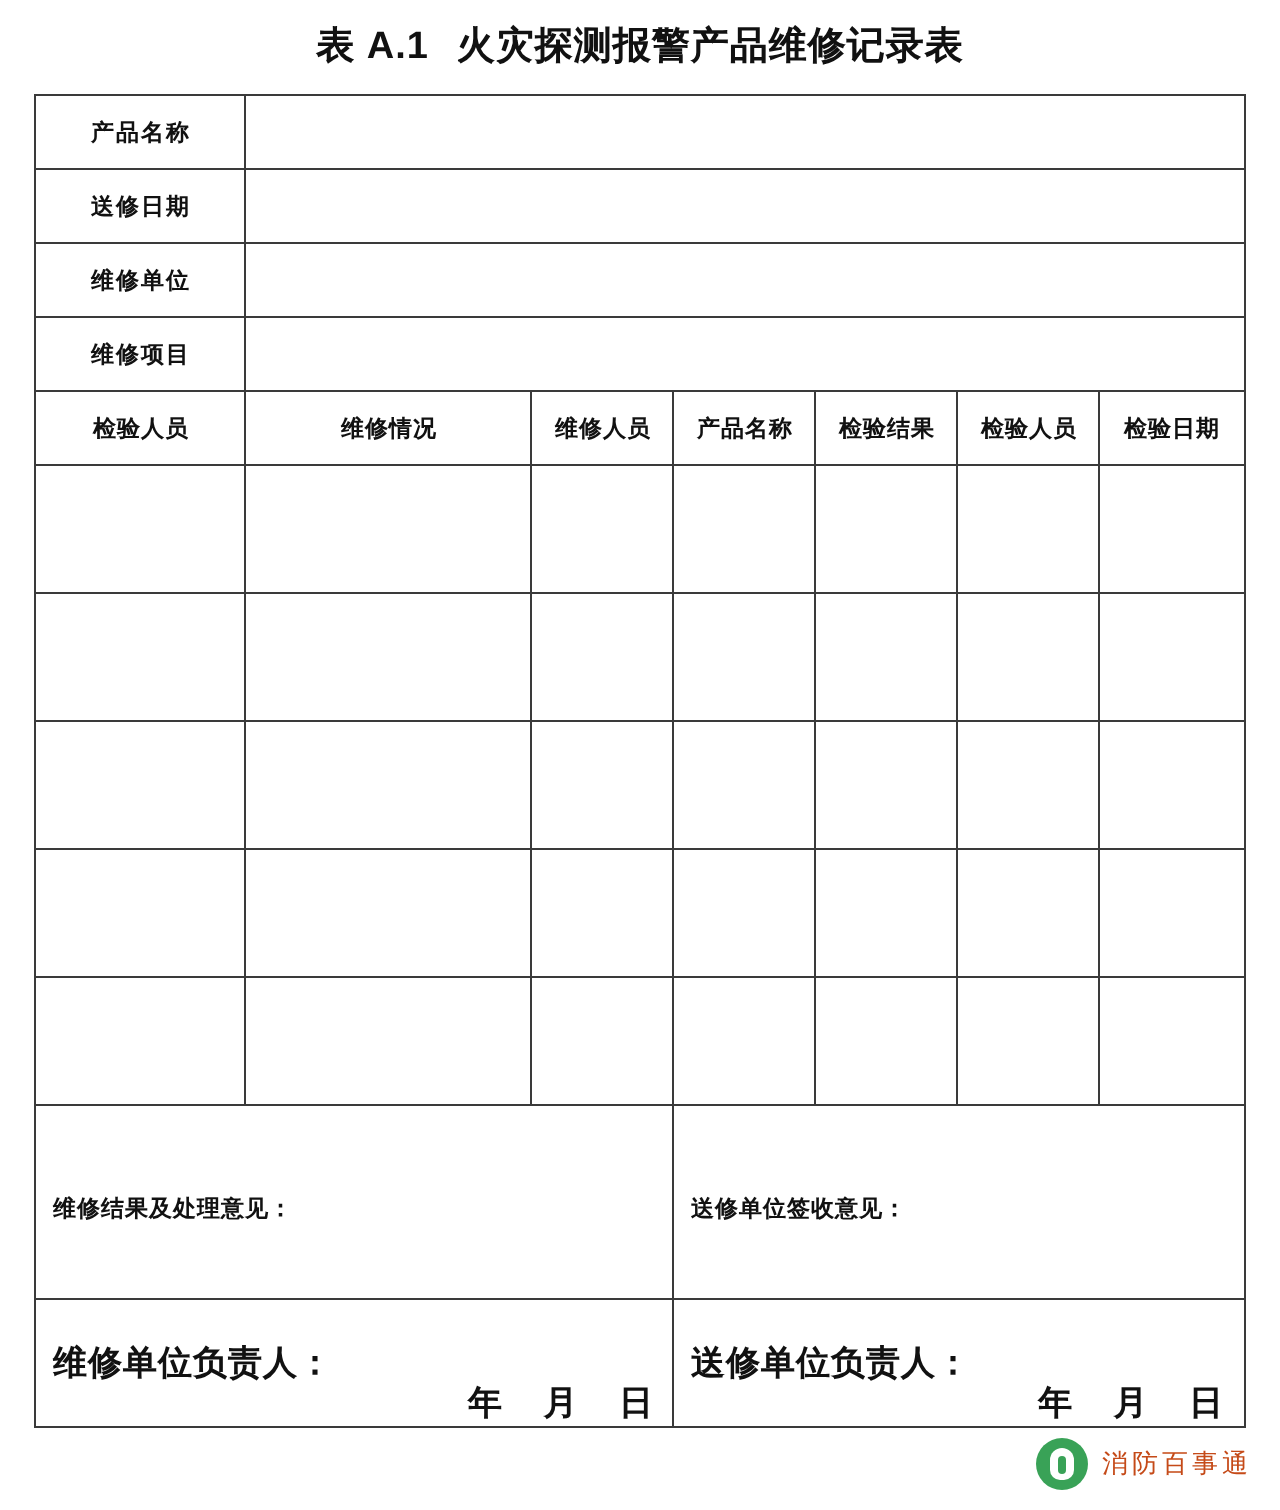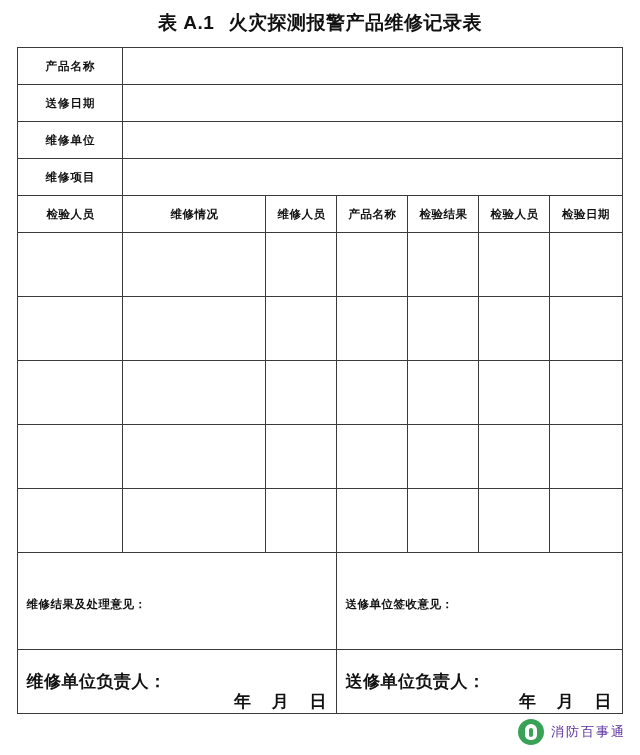--- a/index.html
+++ b/index.html
@@ -136,21 +136,21 @@
     position: absolute;
     left: 11px;
     top: 9px;
     width: 4px;
     height: 9px;
     border-radius: 2px;
     background: #2f9e4f;
   }
   .wm-text {
     font-size: 13px;
-    color: #4c1d95;
+    color: #c2410c;
     letter-spacing: 2px;
     font-family: Liberation Sans, sans-serif;
   }
 </style>
 </head>
 <body>
 
 <div class="page">
 
   <div class="doc-title">

